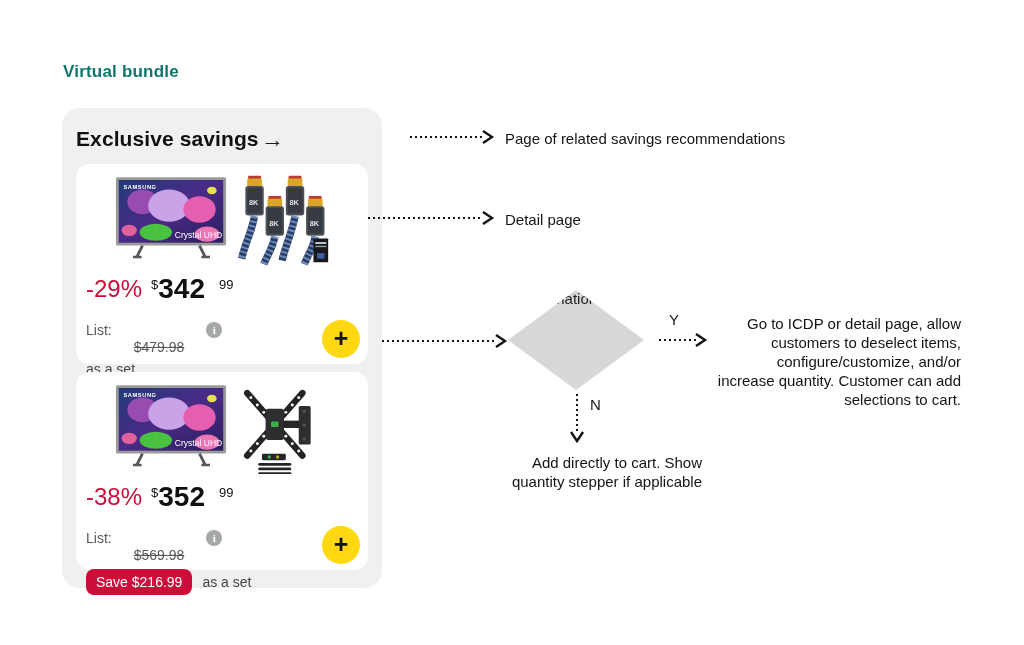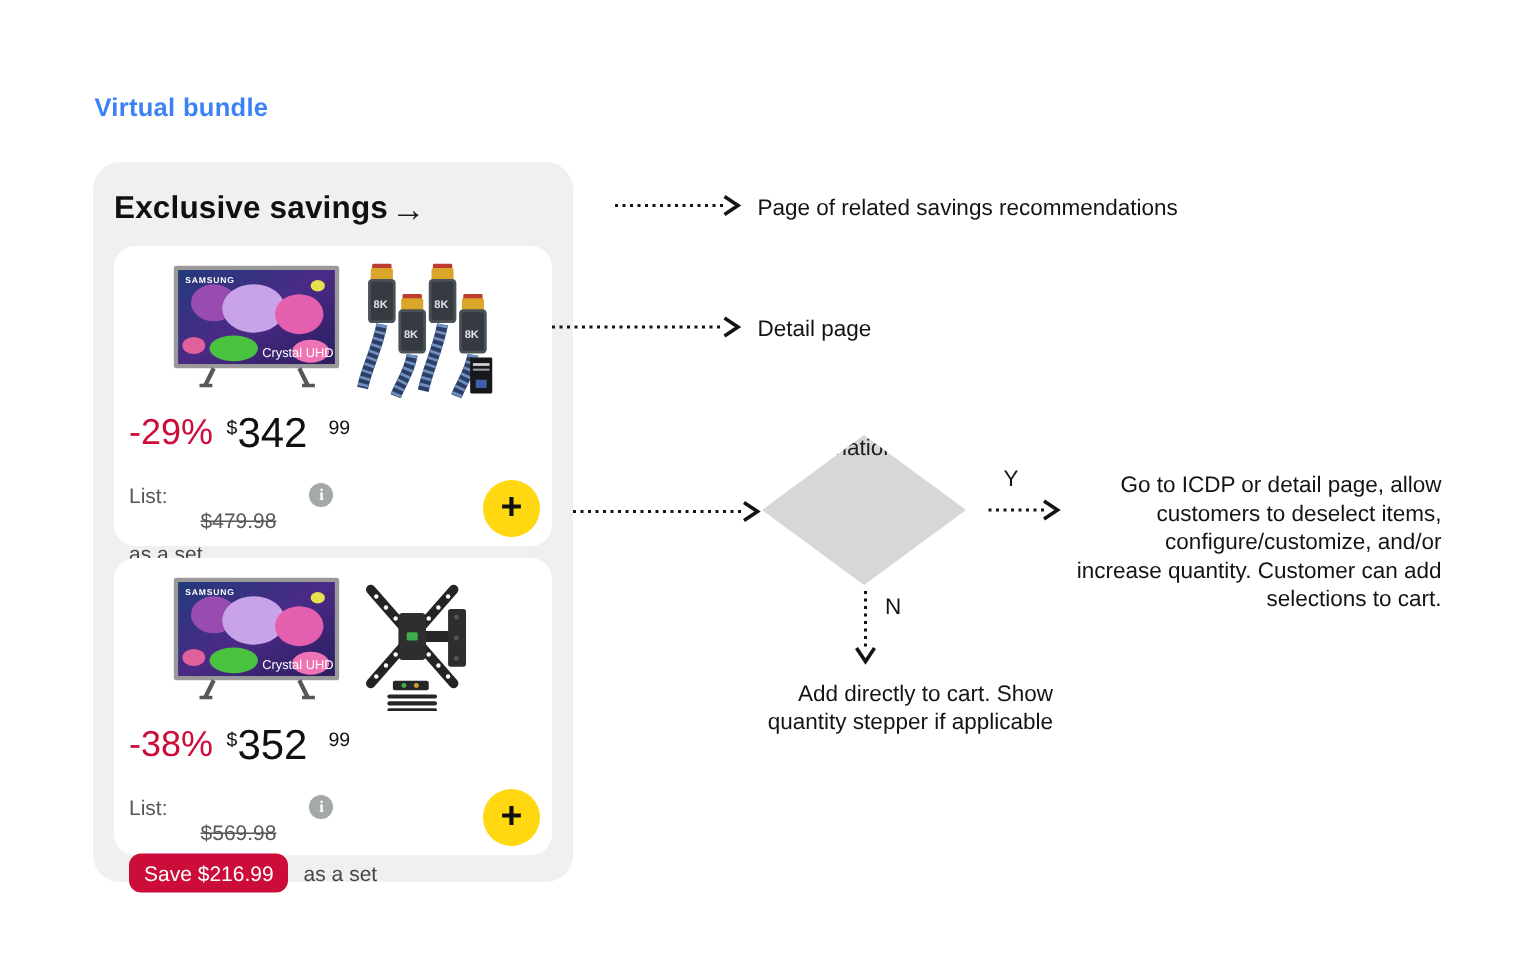--- a/index.html
+++ b/index.html
@@ -3,39 +3,39 @@
 <meta charset="utf-8">
 <style>
   html,body{margin:0;padding:0;}
   body{
     width:1024px;height:645px;position:relative;background:#ffffff;
     font-family:"Liberation Sans", sans-serif;color:#141414;overflow:hidden;
   }
   .abs{position:absolute;}
 
   
-  .page-title{left:63px;top:62px;font-size:17px;font-weight:bold;color:#3b82f6;letter-spacing:.2px;}
+  .page-title{left:63px;top:62px;font-size:17px;font-weight:bold;color:#0f766e;letter-spacing:.2px;}
 
   
   .widget{left:62px;top:108px;width:320px;height:480px;background:#f0f0f1;border-radius:18px;}
   .widget-header{position:absolute;left:14px;right:14px;top:14px;height:34px;
     display:flex;align-items:center;justify-content:flex-start;}
   .widget-title{font-size:21px;font-weight:bold;color:#0f1111;letter-spacing:.1px;}
   .widget-arrow{font-size:23px;color:#1a1a1a;line-height:1;cursor:pointer;padding:0 2px;}
 
   .card{position:absolute;left:14px;width:292px;background:#ffffff;border-radius:14px;}
   .card-1{top:56px;height:200px;}
   .card-2{top:264px;height:198px;}
 
   .img-row{display:flex;justify-content:center;align-items:flex-start;gap:10px;padding-top:10px;height:96px;}
 
   .price-row{display:flex;align-items:flex-start;margin:4px 0 0 10px;}
   .discount{font-size:24px;line-height:30px;color:#cc0c39;margin-right:9px;}
   .currency{font-size:13px;line-height:16px;margin-top:3px;color:#0f1111;}
-  .whole{font-size:28px;line-height:30px;font-weight:400;color:#0f1111;}
+  .whole{font-size:28px;line-height:30px;font-weight:700;color:#0f1111;}
   .fraction{font-size:13px;line-height:16px;margin-top:3px;margin-left:14px;color:#0f1111;text-align:center;}
 
   .list-row{display:flex;align-items:center;gap:22px;margin:1px 0 0 10px;font-size:14px;color:#565959;}
   .list-price{text-decoration:line-through;margin-top:34px;}
   .info-dot{display:inline-flex;align-items:center;justify-content:center;width:16px;height:16px;
     border-radius:50%;background:#a5a8a8;color:#ffffff;font-size:11px;font-weight:bold;
     font-family:"Liberation Serif", serif;cursor:pointer;}
 
   .badge-row{display:flex;align-items:center;gap:10px;margin:6px 0 0 10px;}
   .save-badge{background:#cc0c39;color:#ffffff;font-size:14px;padding:5px 10px;border-radius:8px;}

